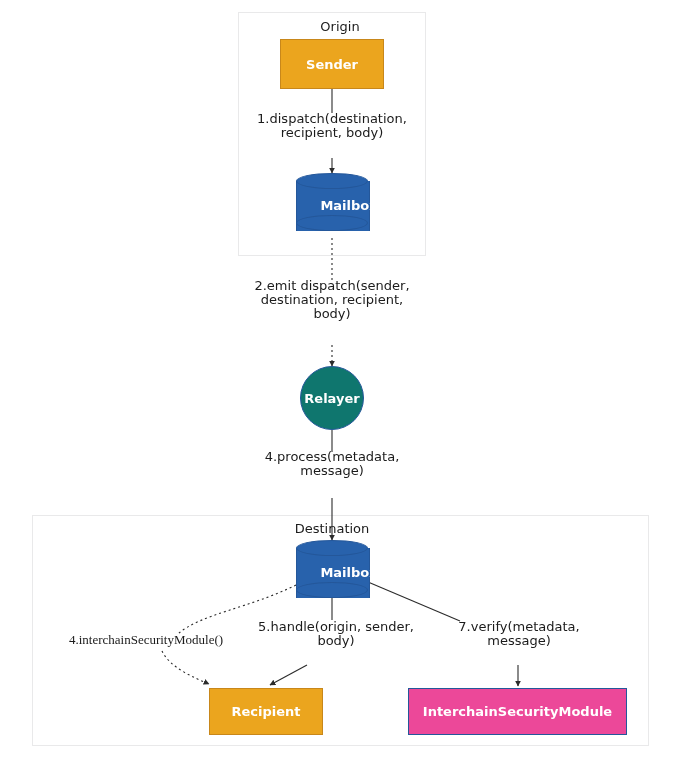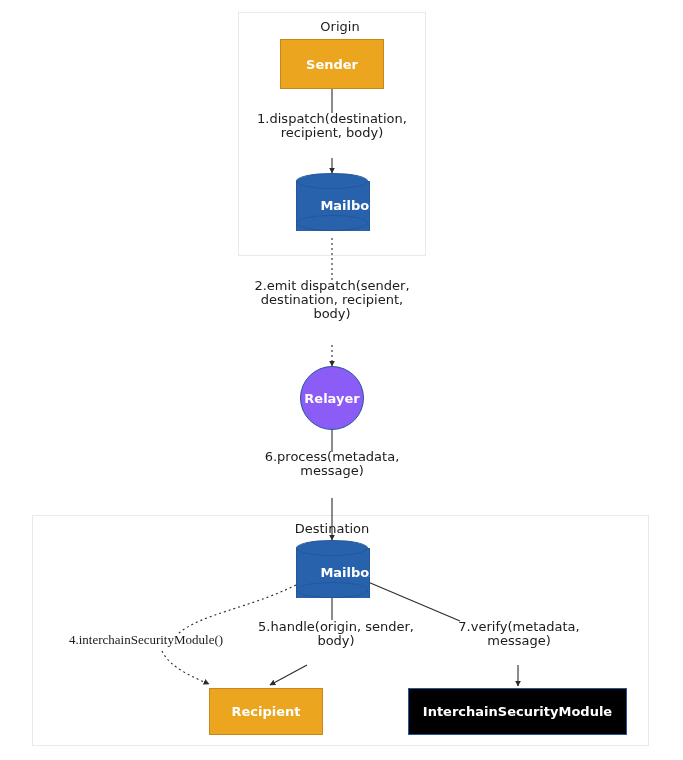--- a/index.html
+++ b/index.html
@@ -34,25 +34,25 @@
     color:#ffffff;
     font-size:13px;
     font-weight:bold;
     text-align:left;
   }
   .rect-orange{
     background:#eba51e;
     border:1px solid #c8871a;
   }
   .rect-blue{
-    background:#000000;
+    background:#ec4899;
     border:1px solid #24579a;
   }
   .circle-blue{
-    background:#8b5cf6;
+    background:#0f766e;
     border:1px solid #24579a;
     border-radius:50%;
   }
   .cyl{
     position:absolute;
   }
   .cyl-body{
     position:absolute;
     left:0;
     background:#2862ac;
@@ -174,21 +174,21 @@
   <span>InterchainSecurityModule</span>
 </div>
 
 <div class="edge-label" style="left:236px;top:112px;width:192px;">1.dispatch(destination,
 recipient, body)</div>
 
 <div class="edge-label" style="left:234px;top:279px;width:196px;">2.emit dispatch(sender,
 destination, recipient,
 body)</div>
 
-<div class="edge-label" style="left:246px;top:450px;width:172px;">6.process(metadata,
+<div class="edge-label" style="left:246px;top:450px;width:172px;">4.process(metadata,
 message)</div>
 
 <div class="edge-label" style="left:44px;top:633px;width:204px;font-family:Liberation Serif, serif;">4.interchainSecurityModule()</div>
 
 <div class="edge-label" style="left:440px;top:620px;width:158px;">7.verify(metadata,
 message)</div>
 
 <div class="edge-label" style="left:253px;top:620px;width:166px;">5.handle(origin, sender,
 body)</div>
 

